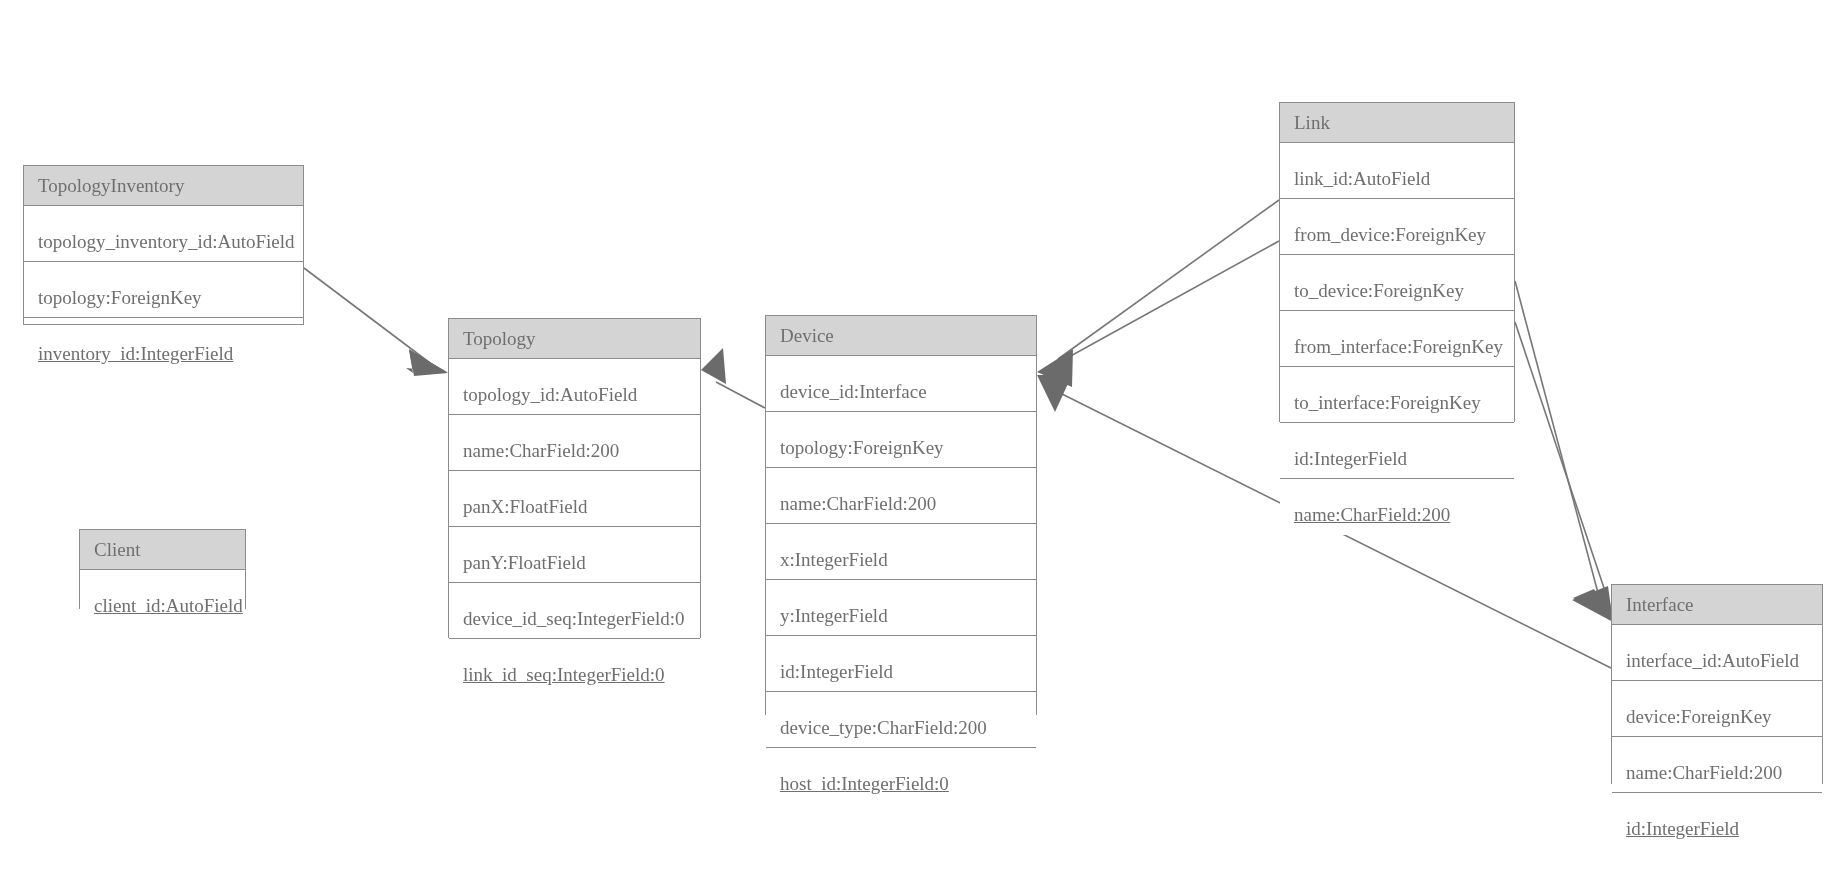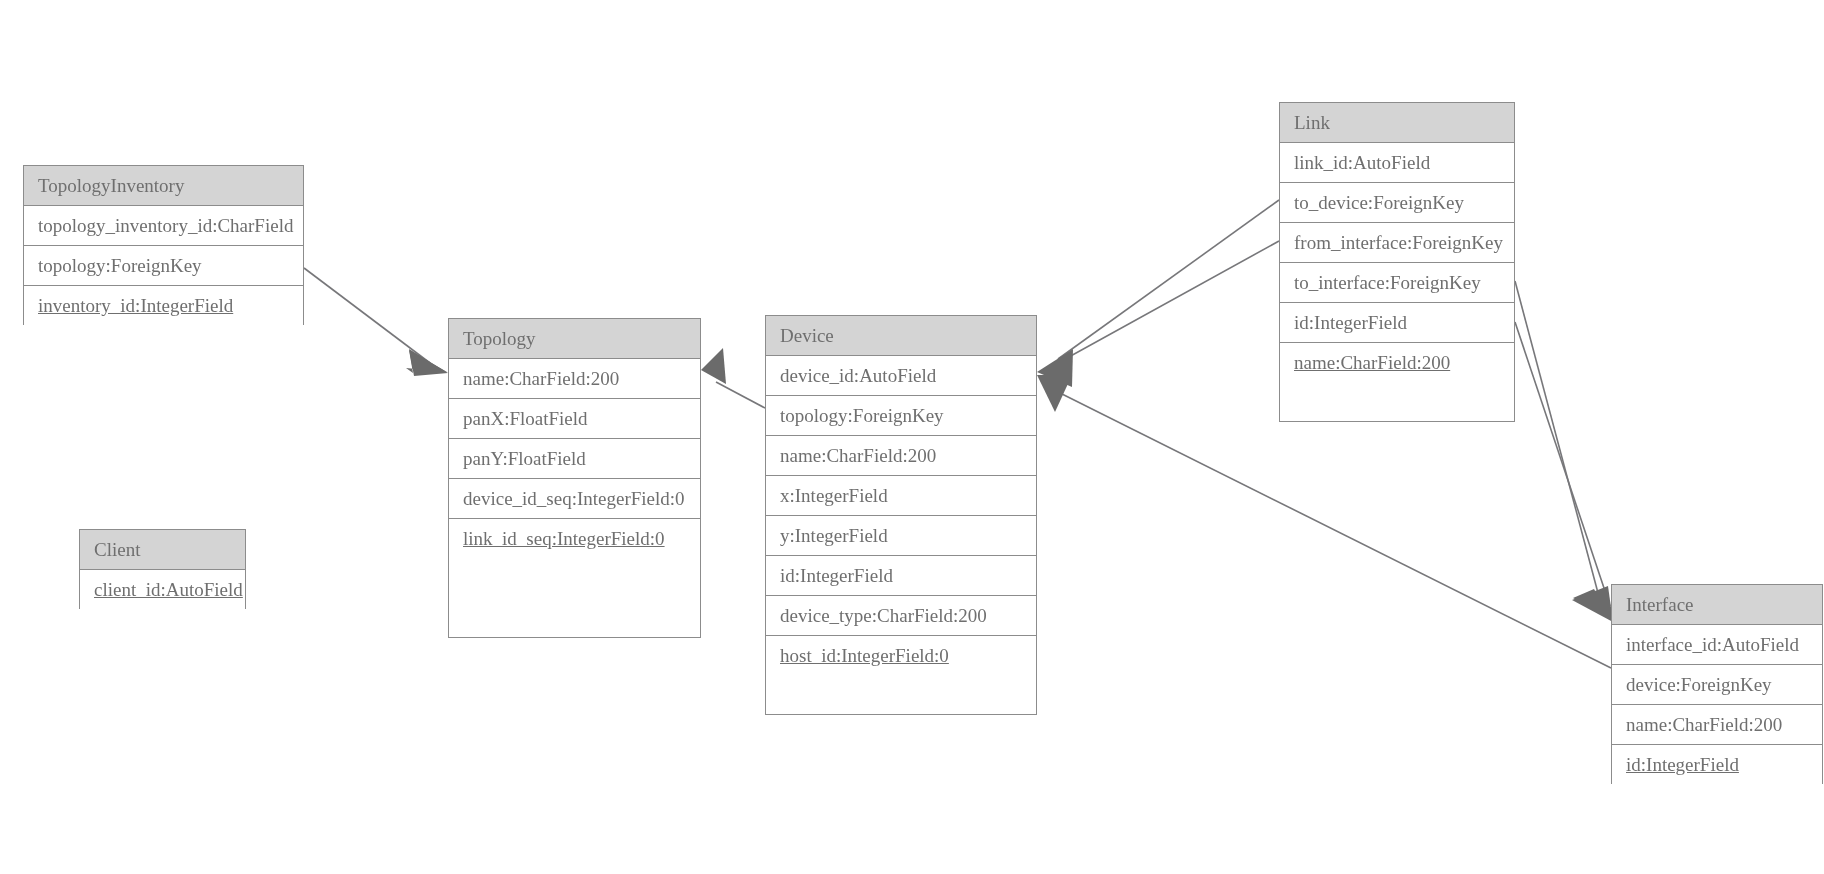--- a/index.html
+++ b/index.html
@@ -46,20 +46,21 @@
     box-sizing: border-box;
     height: 40px;
     line-height: 40px;
     border-bottom: 1px solid #8c8c8c;
     color: #6f6f6f;
     font-size: 19px;
     padding: 0 0 4px 14px;
     background: #ffffff;
     white-space: nowrap;
     overflow: hidden;
+    margin-top: 16px;
   }
   .entity-field.last {
     border-bottom: none;
     text-decoration: underline;
   }
 </style>
 </head>
 <body>
 
 <div id="canvas">
@@ -91,54 +92,56 @@
       <polygon points="1037,372 1073,349 1072,387"></polygon>
       <polygon points="1037,375 1072,375 1055,412"></polygon>
 
       <polygon points="1612,620 1573,598 1594,589"></polygon>
       <polygon points="1613,622 1572,600 1608,586"></polygon>
     </g>
   </svg>
 
   <div class="entity" style="left:23px; top:165px; width:281px; height:160px;">
     <div class="entity-title">TopologyInventory</div>
-    <div class="entity-field">topology_inventory_id:CharField</div>
+    <div class="entity-field">topology_inventory_id:AutoField</div>
     <div class="entity-field">topology:ForeignKey</div>
     <div class="entity-field last">inventory_id:IntegerField</div>
   </div>
 
   <div class="entity" style="left:79px; top:529px; width:167px; height:80px;">
     <div class="entity-title">Client</div>
     <div class="entity-field last">client_id:AutoField</div>
   </div>
 
   <div class="entity" style="left:448px; top:318px; width:253px; height:320px;">
     <div class="entity-title">Topology</div>
+    <div class="entity-field">topology_id:AutoField</div>
     <div class="entity-field">name:CharField:200</div>
     <div class="entity-field">panX:FloatField</div>
     <div class="entity-field">panY:FloatField</div>
     <div class="entity-field">device_id_seq:IntegerField:0</div>
     <div class="entity-field last">link_id_seq:IntegerField:0</div>
   </div>
 
   <div class="entity" style="left:765px; top:315px; width:272px; height:400px;">
     <div class="entity-title">Device</div>
-    <div class="entity-field">device_id:AutoField</div>
+    <div class="entity-field">device_id:Interface</div>
     <div class="entity-field">topology:ForeignKey</div>
     <div class="entity-field">name:CharField:200</div>
     <div class="entity-field">x:IntegerField</div>
     <div class="entity-field">y:IntegerField</div>
     <div class="entity-field">id:IntegerField</div>
     <div class="entity-field">device_type:CharField:200</div>
     <div class="entity-field last">host_id:IntegerField:0</div>
   </div>
 
   <div class="entity" style="left:1279px; top:102px; width:236px; height:320px;">
     <div class="entity-title">Link</div>
     <div class="entity-field">link_id:AutoField</div>
+    <div class="entity-field">from_device:ForeignKey</div>
     <div class="entity-field">to_device:ForeignKey</div>
     <div class="entity-field">from_interface:ForeignKey</div>
     <div class="entity-field">to_interface:ForeignKey</div>
     <div class="entity-field">id:IntegerField</div>
     <div class="entity-field last">name:CharField:200</div>
   </div>
 
   <div class="entity" style="left:1611px; top:584px; width:212px; height:200px;">
     <div class="entity-title">Interface</div>
     <div class="entity-field">interface_id:AutoField</div>

